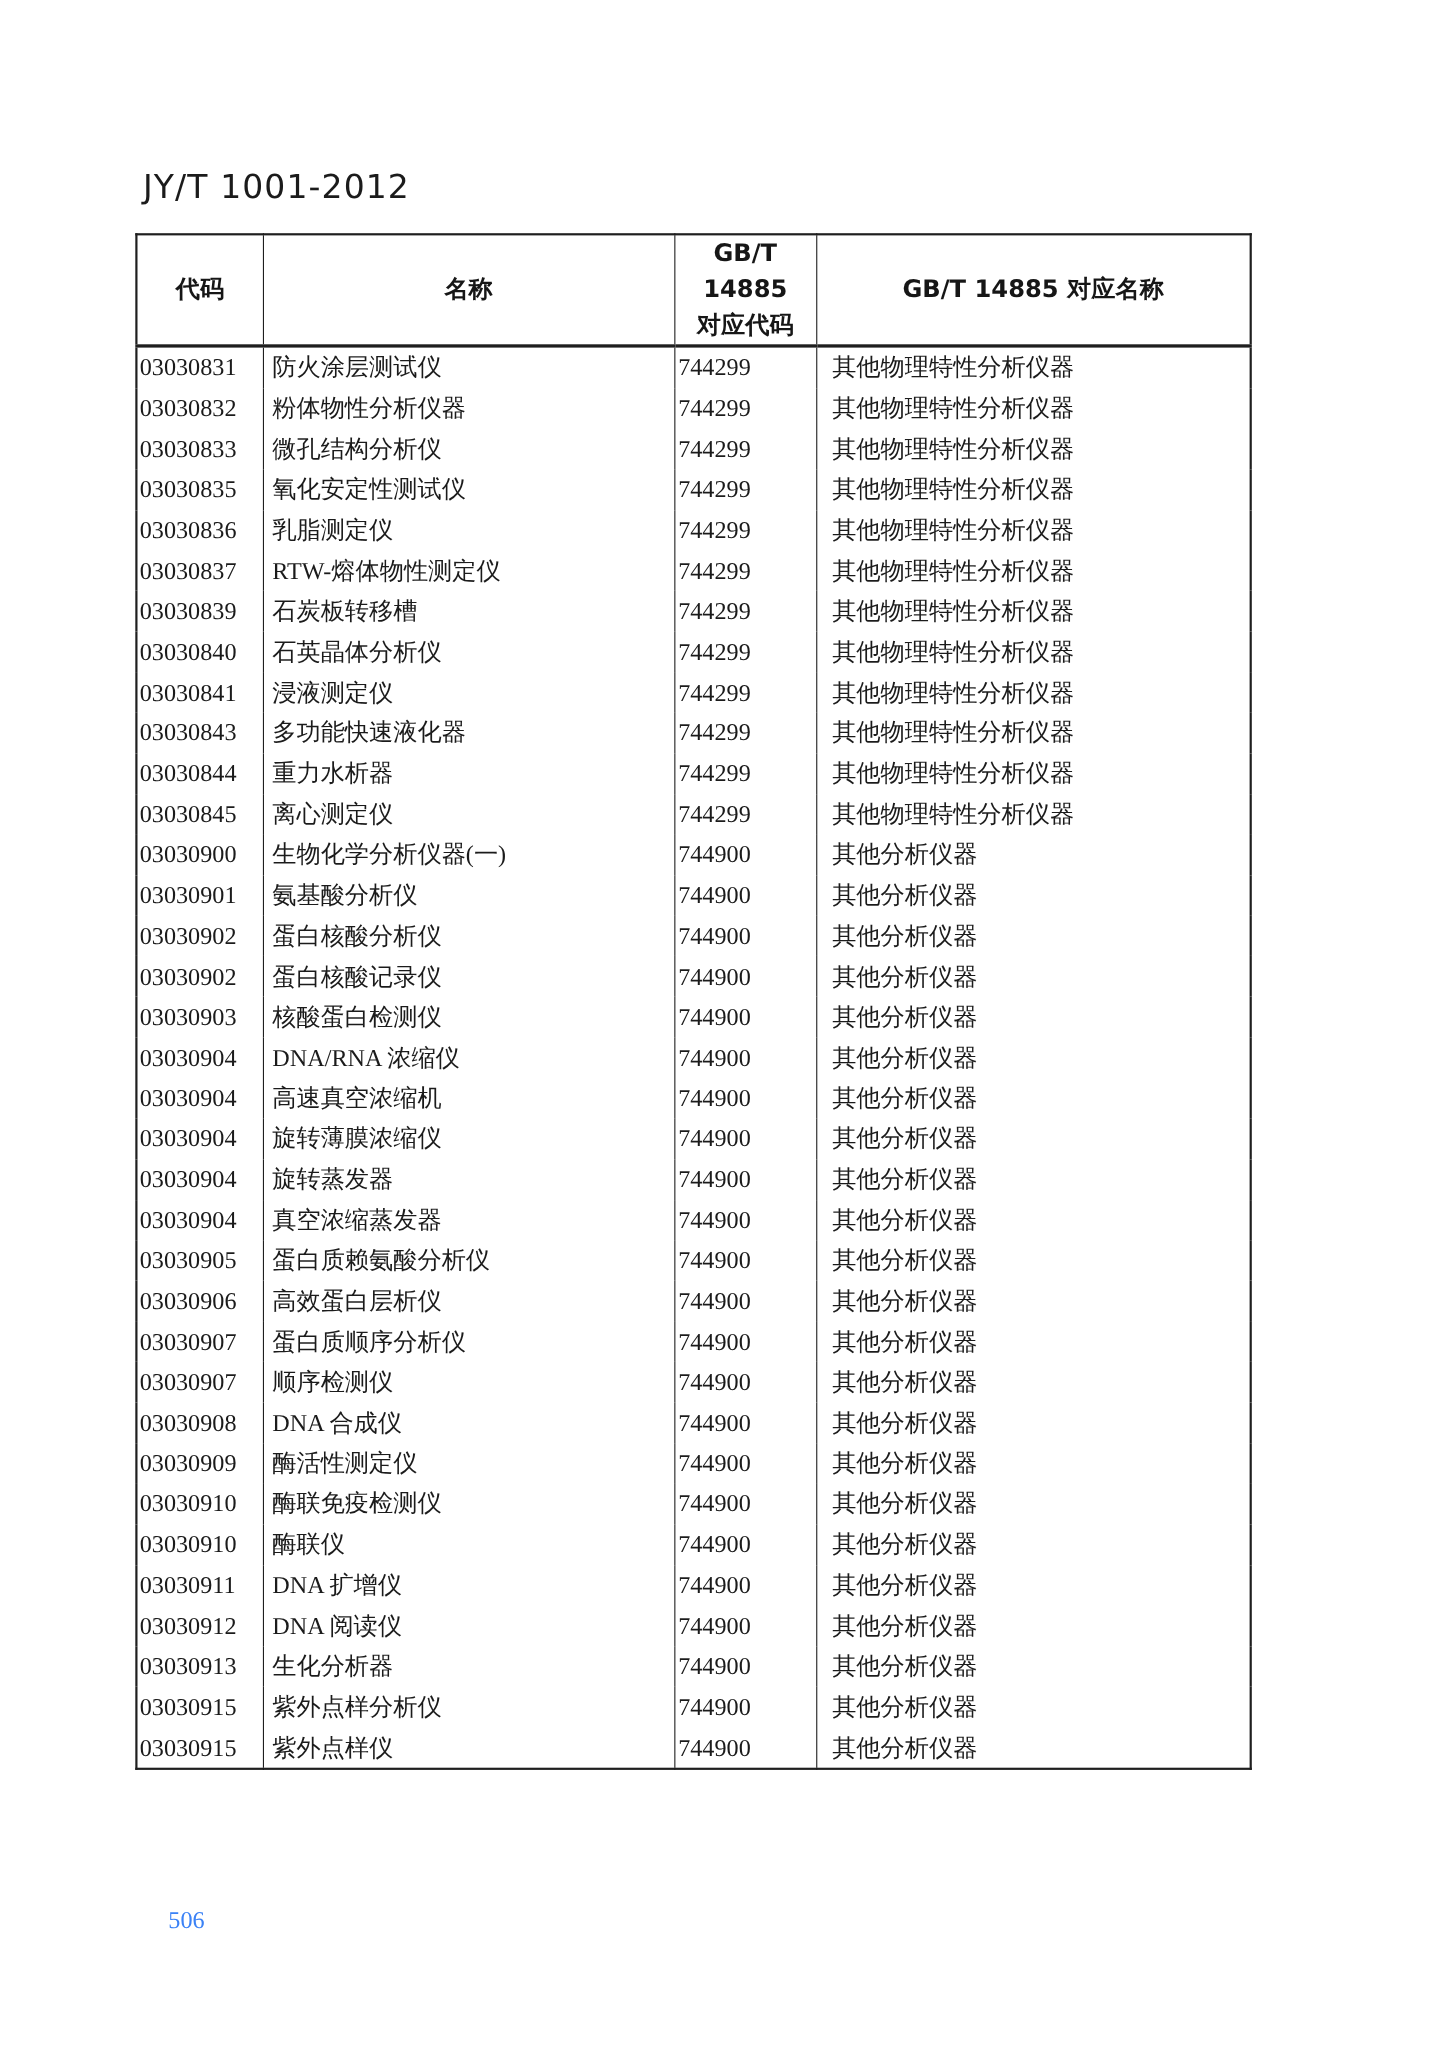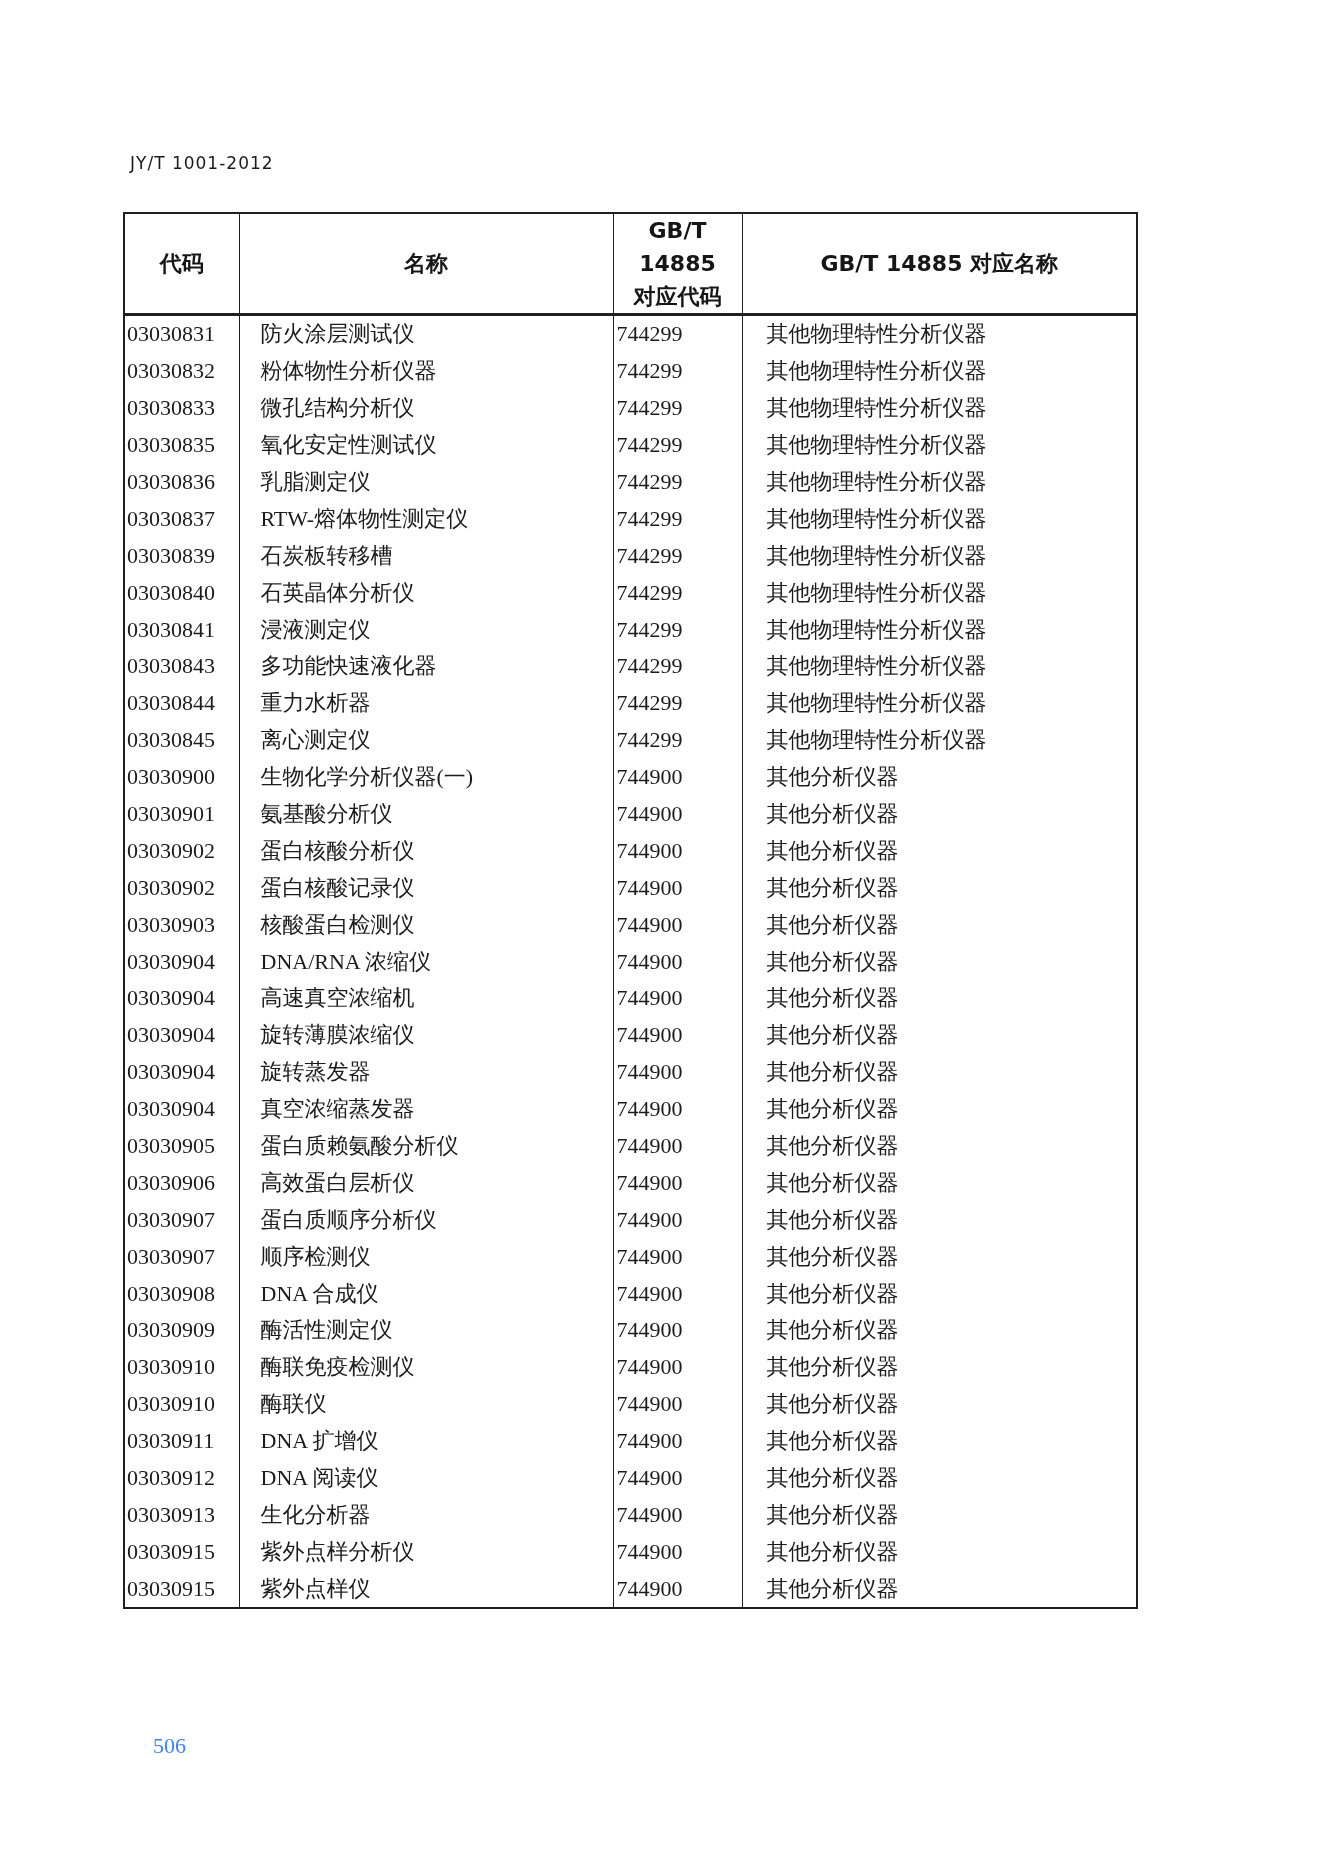--- a/index.html
+++ b/index.html
@@ -13,21 +13,21 @@
     height: 1871px;
     font-family: "Liberation Serif", "DejaVu Serif", serif;
     color: #1b1b1b;
     overflow: hidden;
   }
   .doc-code {
     position: absolute;
     left: 130px;
     top: 153px;
     font-family: "DejaVu Sans", "Liberation Sans", sans-serif;
-    font-size: 17px;
+    font-size: 30px;
     font-weight: 500;
     letter-spacing: 1px;
     color: #1b1b1b;
     white-space: nowrap;
   }
   table.code-table {
     position: absolute;
     left: 123px;
     top: 212px;
     width: 1013px;
@@ -58,23 +58,23 @@
     font-size: 22px;
     vertical-align: middle;
     border-left: 1.5px solid #1f1f1f;
     border-right: 1.5px solid #1f1f1f;
     padding: 0;
     white-space: nowrap;
     overflow: hidden;
     color: #1b1b1b;
   }
   tbody td.cell-code    { padding-left: 2px; margin-left: 23px; }
-  tbody td.cell-name    { padding-left: 21px; }
+  tbody td.cell-name    { padding-left: 8px; }
   tbody td.cell-gb-code { padding-left: 3px; }
-  tbody td.cell-gb-name { padding-left: 24px; }
+  tbody td.cell-gb-name { padding-left: 14px; }
   .page-number {
     position: absolute;
     left: 153px;
     top: 1733px;
     font-size: 22px;
     font-family: "Liberation Serif", "DejaVu Serif", serif;
     color: #3b82f6;
   }
 </style>
 </head>

